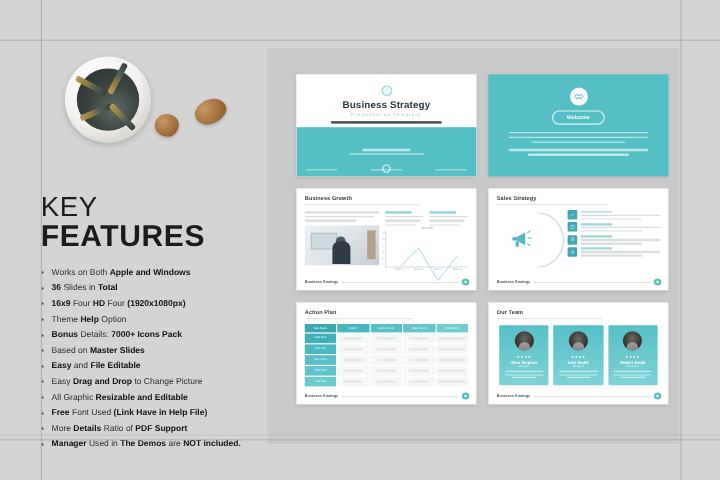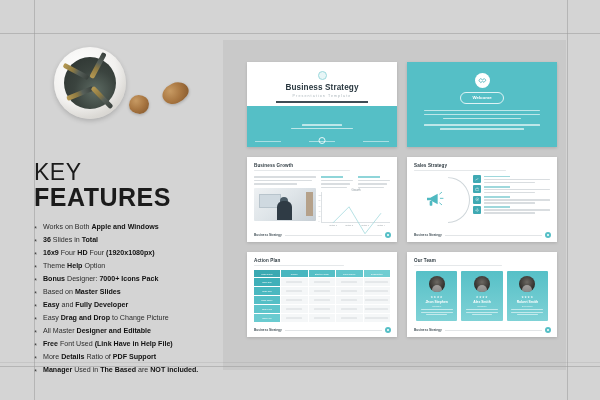--- a/index.html
+++ b/index.html
@@ -241,28 +241,28 @@
   <div class="kf-title">
     <div class="kf-key">KEY</div>
     <div class="kf-feat">FEATURES</div>
   </div>
 
   <ul class="features" id="feature-list">
       <li><span>Works on Both </span><b>Apple and Windows</b></li>
       <li><b>36</b><span> Slides in </span><b>Total</b></li>
       <li><b>16x9</b><span> Four </span><b>HD</b><span> Four </span><b>(1920x1080px)</b></li>
       <li><span>Theme </span><b>Help</b><span> Option</span></li>
-      <li><b>Bonus</b><span> Designer: </span><b>7000+ Icons Pack</b></li>
+      <li><b>Bonus</b><span> Details: </span><b>7000+ Icons Pack</b></li>
       <li><span>Based on </span><b>Master Slides</b></li>
-      <li><b>Easy</b><span> and </span><b>Fully Developer</b></li>
+      <li><b>Easy</b><span> and </span><b>File Editable</b></li>
       <li><span>Easy </span><b>Drag and Drop</b><span> to Change Picture</span></li>
-      <li><span>All Master </span><b>Designer and Editable</b></li>
+      <li><span>All Graphic </span><b>Resizable and Editable</b></li>
       <li><b>Free</b><span> Font Used </span><b>(Link Have in Help File)</b></li>
       <li><span>More </span><b>Details</b><span> Ratio of </span><b>PDF Support</b></li>
-      <li><b>Manager</b><span> Used in </span><b>The Based</b><span> are </span><b>NOT included.</b></li>
+      <li><b>Manager</b><span> Used in </span><b>The Demos</b><span> are </span><b>NOT included.</b></li>
     </ul>
 </div>
 
 <div class="slides">
 
   <div class="slide">
     <div class="s1-top">
       <div class="s1-badge"></div>
       <div class="s1-h1">Business Strategy</div>
       <div class="s1-h2">Presentation Template</div>

